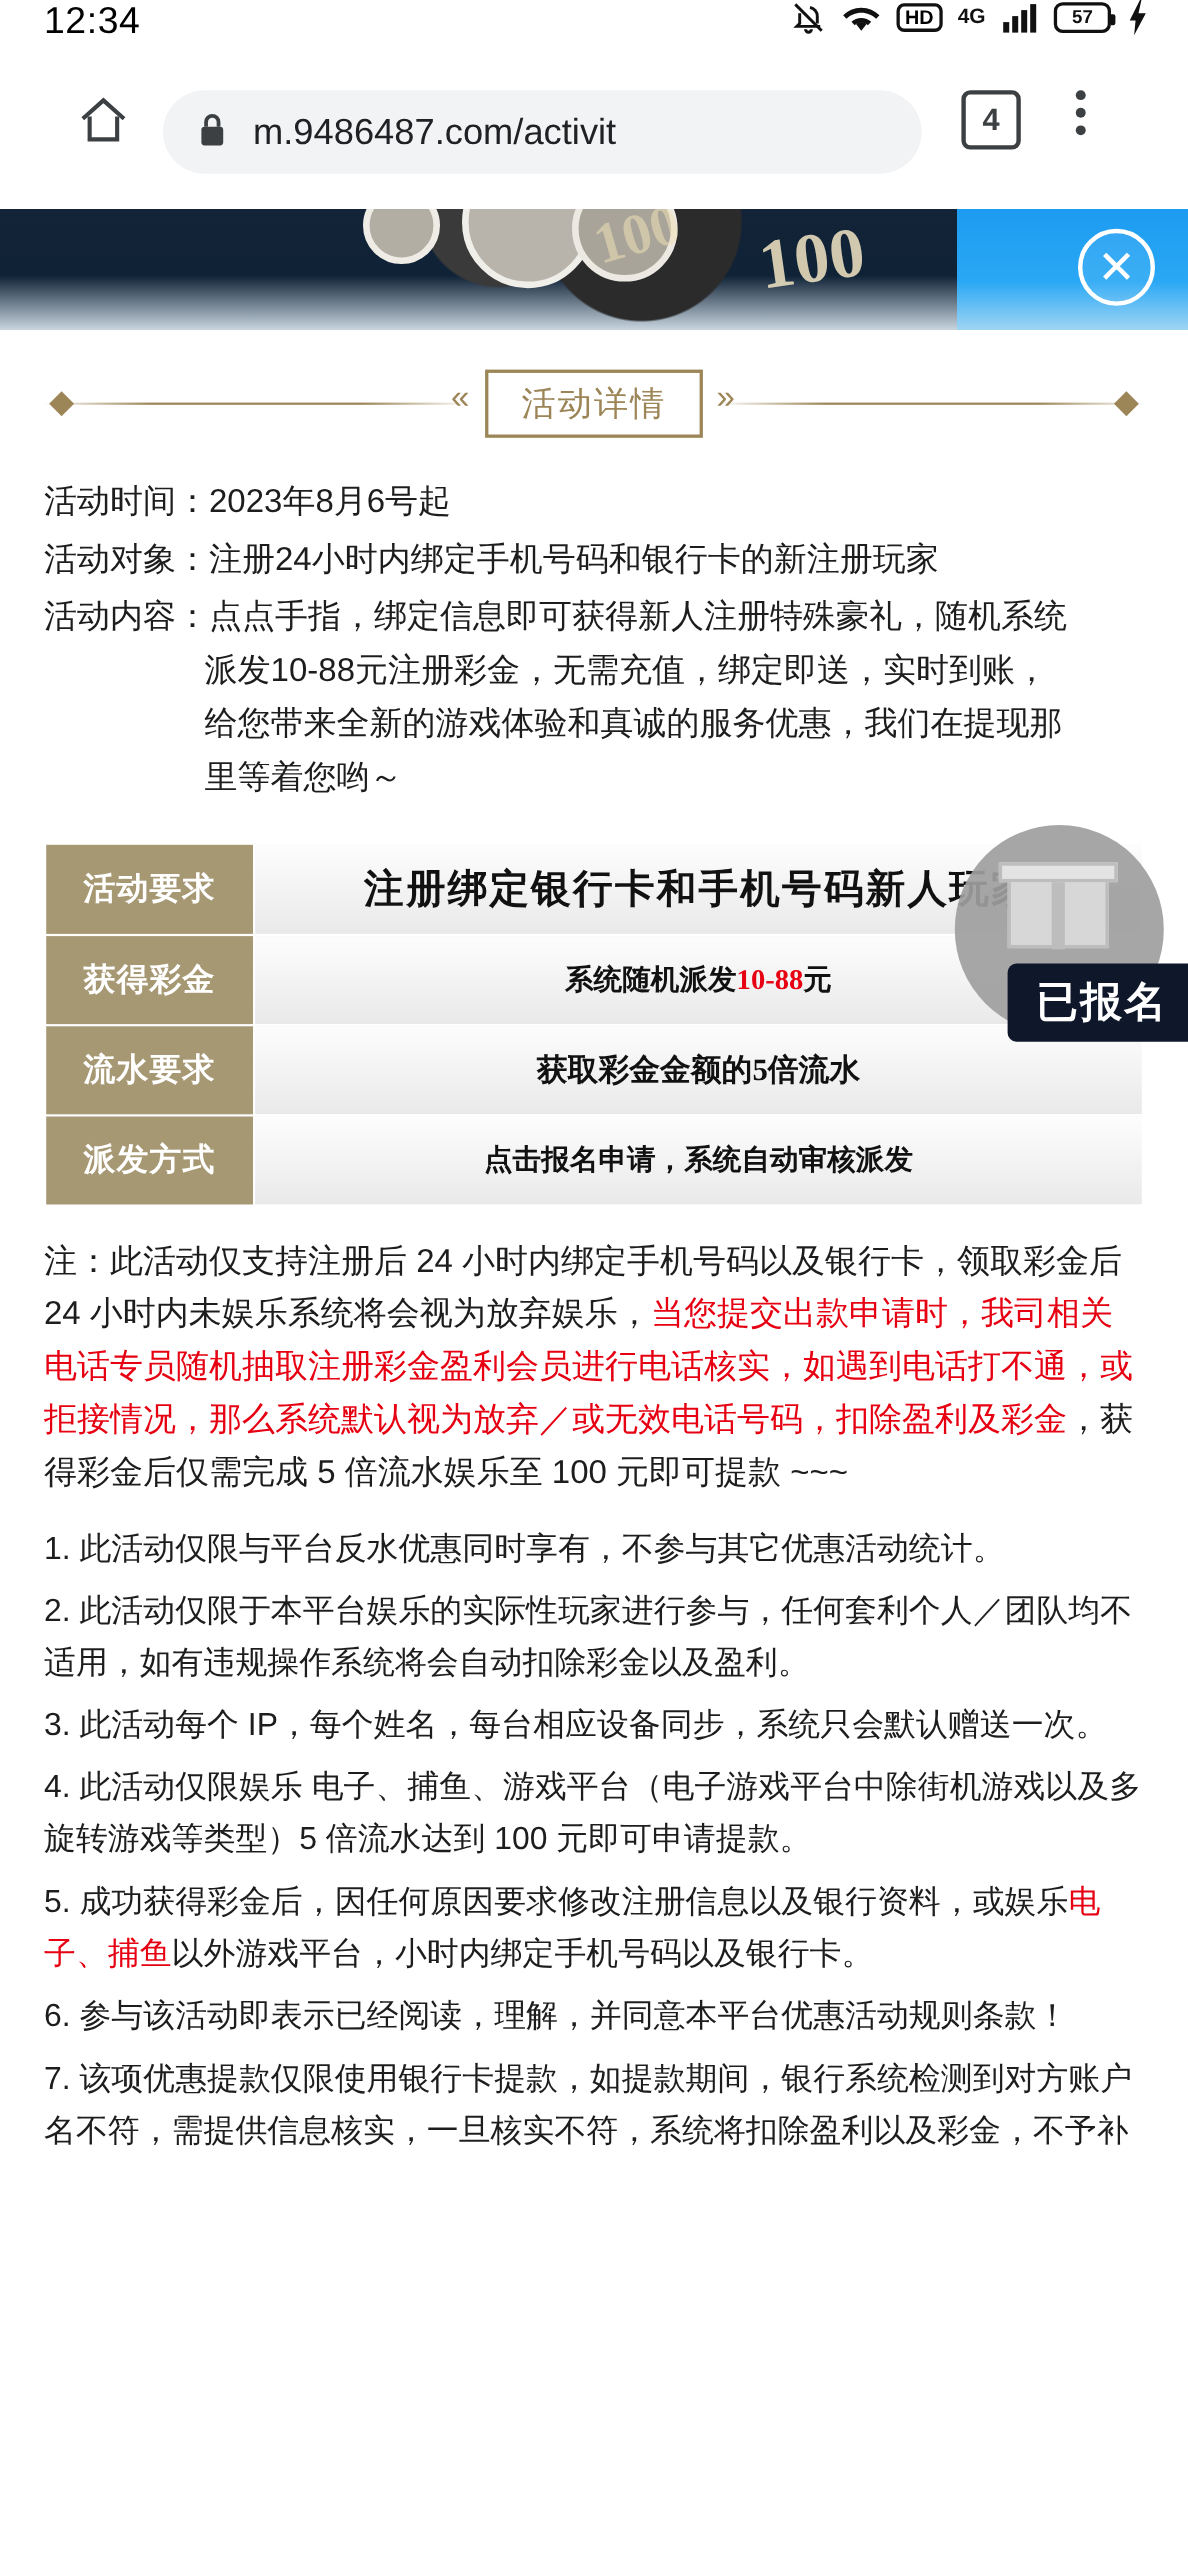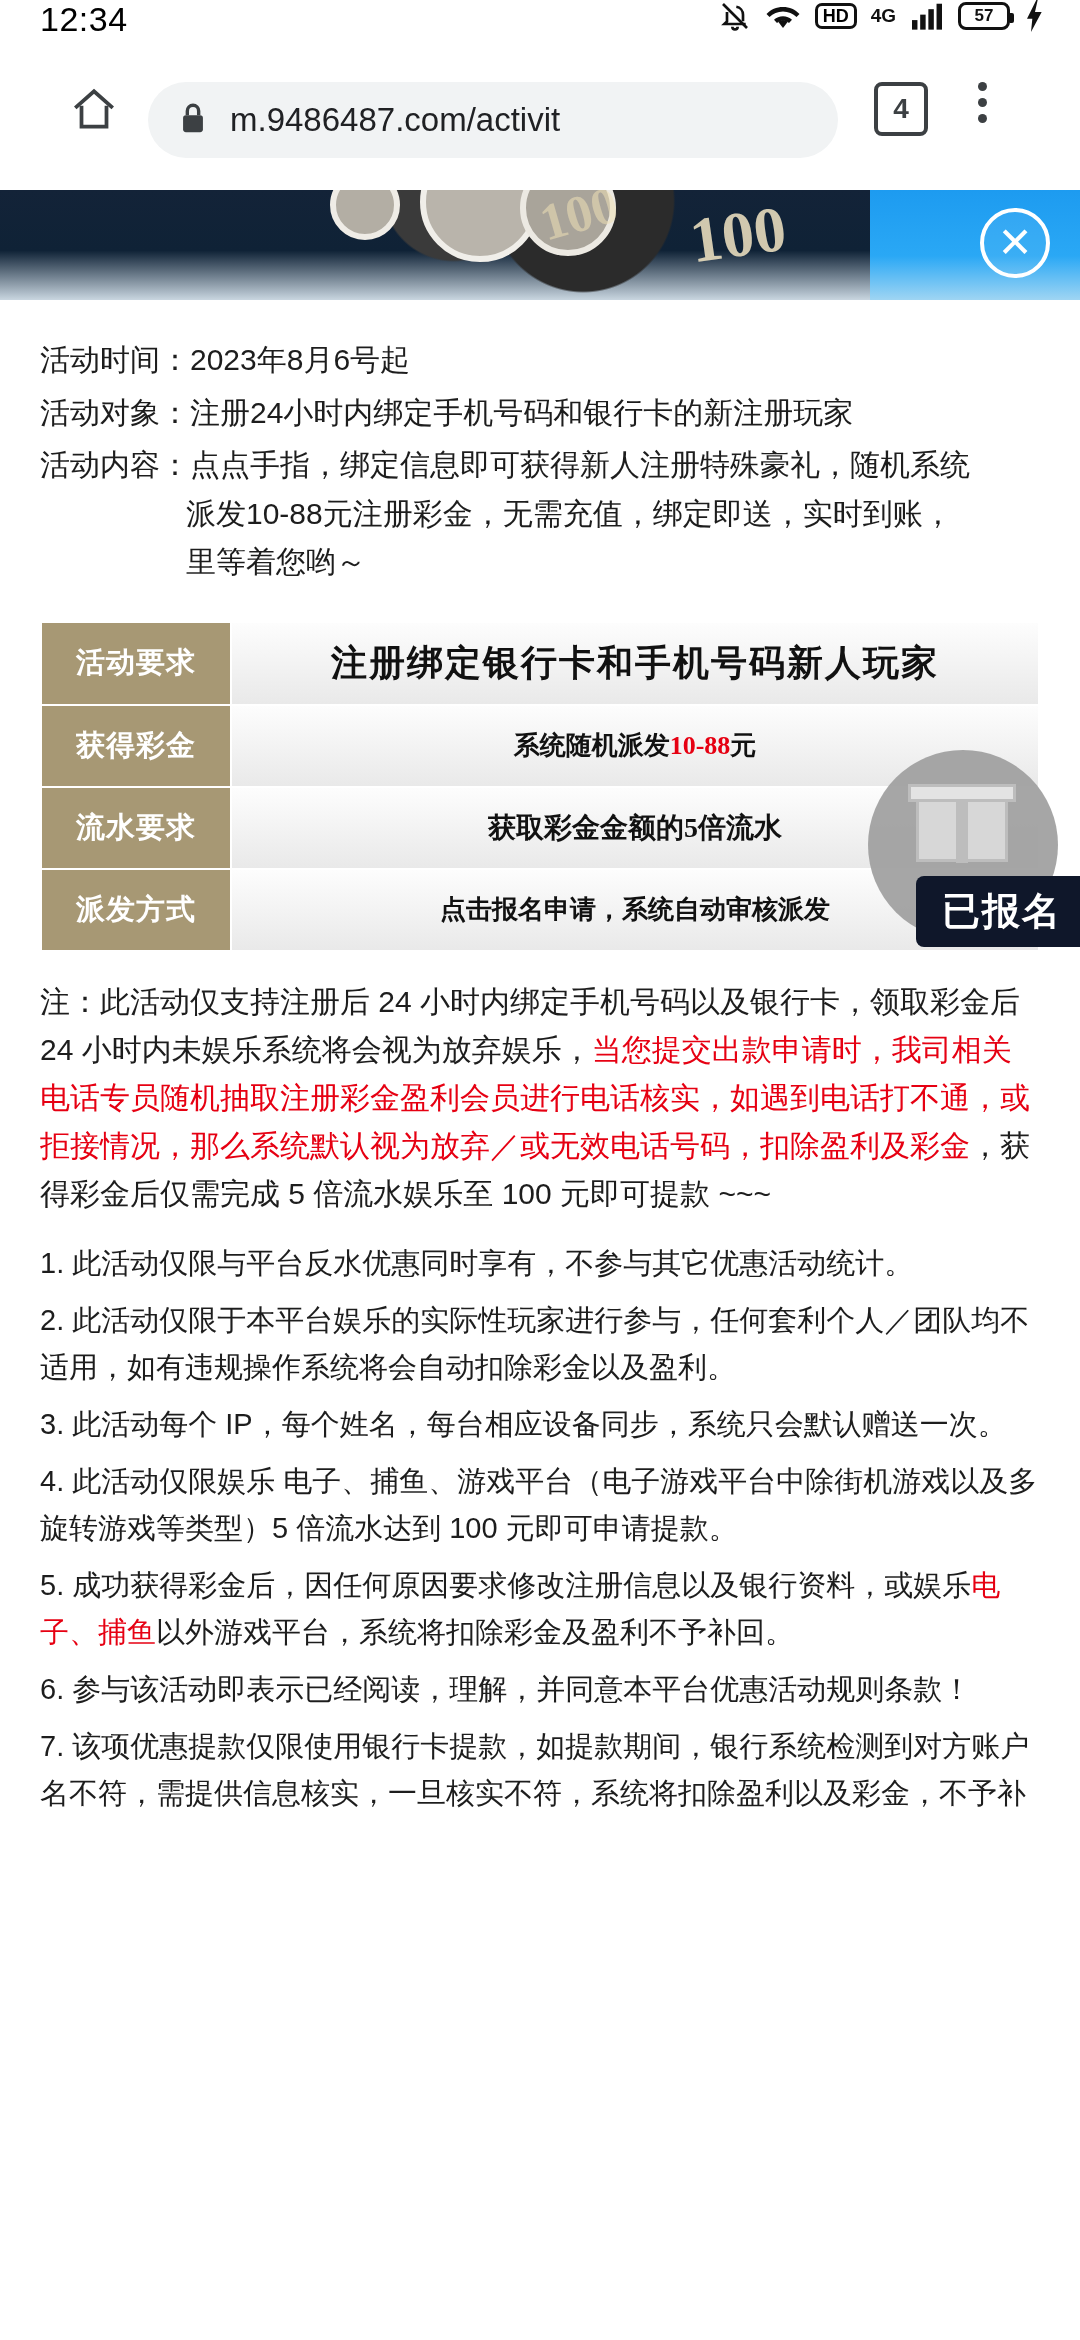--- a/index.html
+++ b/index.html
@@ -273,32 +273,38 @@
     <div class="chip c2"></div>
     <div class="chip c3"></div>
     <div class="hero-100b">100</div>
     <div class="hero-100">100</div>
     <div class="hero-blue"></div>
     <div class="close-btn">✕</div>
   </div>
 
   <div class="body">
 
+    <div class="sec-title-row">
+      <div class="ornament"></div>
+      <div class="sec-title">活动详情</div>
+      <div class="ornament r"></div>
+    </div>
 
     <div class="kv">
       <span>活动时间：</span><span>2023年8月6号起</span>
     </div>
 
     <div class="kv">
       <span>活动对象：</span><span>注册24小时内绑定手机号码和银行卡的新注册玩家</span>
     </div>
 
     <div class="kv-block">
       <div><span>活动内容：</span><span>点点手指，绑定信息即可获得新人注册特殊豪礼，随机系统</span></div>
       <span class="indent">派发10-88元注册彩金，无需充值，绑定即送，实时到账，</span>
+      <span class="indent">给您带来全新的游戏体验和真诚的服务优惠，我们在提现那</span>
       <span class="indent">里等着您哟～</span>
     </div>
 
     <table class="req">
       <tbody>
           <tr>
         <td class="head">活动要求</td>
         <td class="val big">注册绑定银行卡和手机号码新人玩家</td>
       </tr>
       <tr>
@@ -322,21 +328,21 @@
     <p class="para">
       <span>注：此活动仅支持注册后 24 小时内绑定手机号码以及银行卡，领取彩金后 24 小时内未娱乐系统将会视为放弃娱乐，</span><span class="red">当您提交出款申请时，我司相关电话专员随机抽取注册彩金盈利会员进行电话核实，如遇到电话打不通，或拒接情况，那么系统默认视为放弃／或无效电话号码，扣除盈利及彩金</span><span>，获得彩金后仅需完成 5 倍流水娱乐至 100 元即可提款 ~~~</span>
     </p>
 
     <ol class="rules">
       <li>1. 此活动仅限与平台反水优惠同时享有，不参与其它优惠活动统计。</li>
       <li>2. 此活动仅限于本平台娱乐的实际性玩家进行参与，任何套利个人／团队均不适用，如有违规操作系统将会自动扣除彩金以及盈利。</li>
       <li>3. 此活动每个 IP，每个姓名，每台相应设备同步，系统只会默认赠送一次。</li>
       <li>4. 此活动仅限娱乐 电子、捕鱼、游戏平台（电子游戏平台中除街机游戏以及多旋转游戏等类型）5 倍流水达到 100 元即可申请提款。</li>
       <li>
-        <span>5. 成功获得彩金后，因任何原因要求修改注册信息以及银行资料，或娱乐</span><span class="red">电子</span><span class="red">、</span><span class="red">捕鱼</span><span>以外游戏平台，系统将扣除彩金及盈利不予补回。</span>
+        <span>5. 成功获得彩金后，因任何原因要求修改注册信息以及银行资料，或娱乐</span><span class="red">电子</span><span class="red">、</span><span class="red">捕鱼</span><span>以外游戏平台，小时内绑定手机号码以及银行卡。</span>
       </li>
       <li>6. 参与该活动即表示已经阅读，理解，并同意本平台优惠活动规则条款！</li>
       <li>7. 该项优惠提款仅限使用银行卡提款，如提款期间，银行系统检测到对方账户名不符，需提供信息核实，一旦核实不符，系统将扣除盈利以及彩金，不予补</li>
     </ol>
   </div>
 
   <div class="gift-wrap">
     <div class="gift-circle"></div>
     <div class="gift-box"></div>
     <div class="gift-lid"></div>

